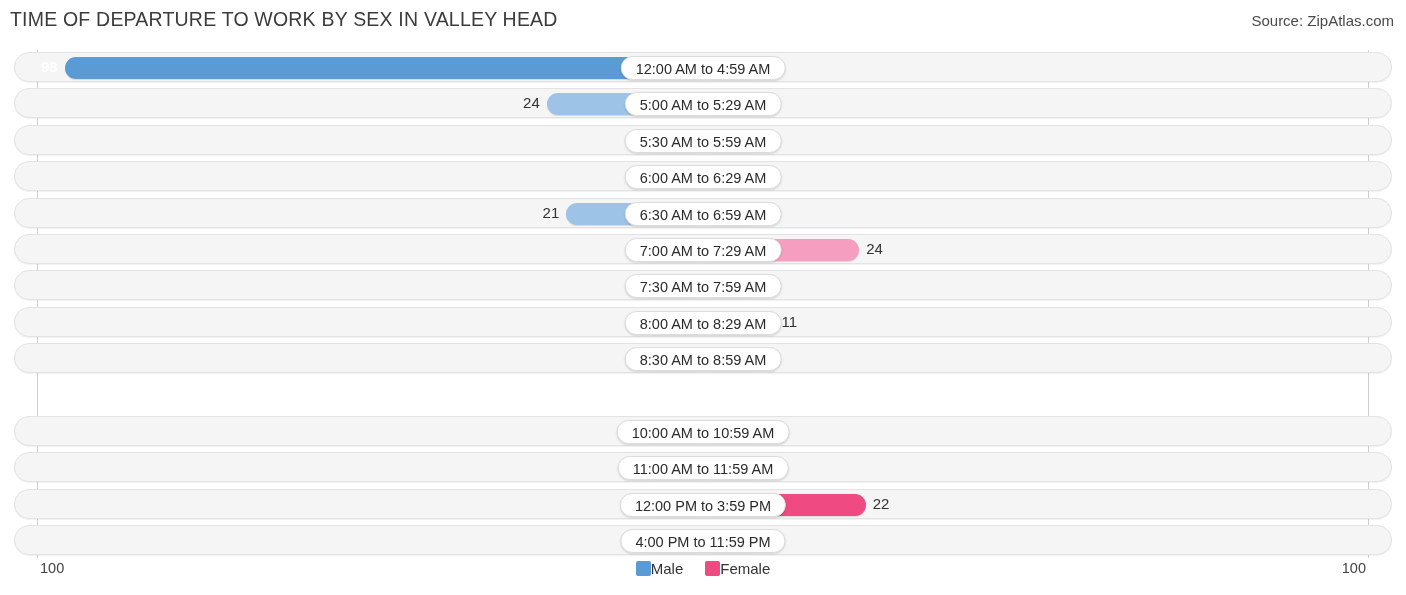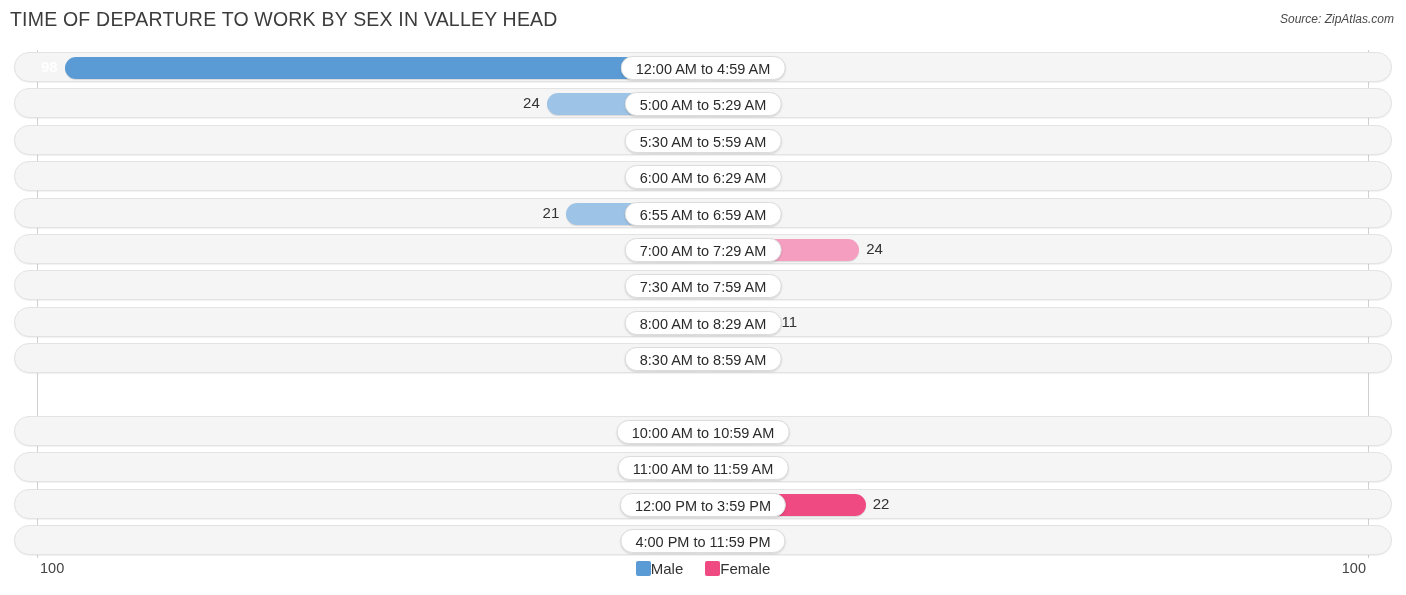--- a/index.html
+++ b/index.html
@@ -14,21 +14,21 @@
 
   
   .header { position: absolute; top: 0; left: 0; width: 1406px; height: 44px; }
   .title {
     position: absolute; left: 10px; top: 8px;
     font-size: 19.5px; color: #3c3c3c; letter-spacing: .2px;
     white-space: nowrap;
   }
   .source {
     position: absolute; right: 12px; top: 12px;
-    font-size: 12px; font-style: italic; color: #4a4a4a;
+    font-size: 15px; color: #4a4a4a;
     white-space: nowrap;
   }
 
   
   .plot { position: absolute; left: 0; top: 50px; width: 1406px; height: 508px; }
 
   .axis-line {
     position: absolute; top: 0; width: 1px; height: 508px;
     background: #d0d0d0;
   }
@@ -124,21 +124,21 @@
         <div class="bar bar-female" style="width: 58px; background: rgb(245, 158, 192);"></div>
         <div class="val val-male" style="right: calc(50% + 65px); width: 40px;">8</div>
         <div class="val val-female" style="left: calc(50% + 65px); width: 40px;">8</div>
         <div class="pill">6:00 AM to 6:29 AM</div>
       </div>
       <div class="row" style="top: 147.6px;">
         <div class="bar bar-male" style="width: 136.71px; background: rgb(157, 195, 230);"></div>
         <div class="bar bar-female" style="width: 58px; background: rgb(245, 158, 192);"></div>
         <div class="val val-male" style="right: calc(50% + 143.71px); width: 40px;">21</div>
         <div class="val val-female" style="left: calc(50% + 65px); width: 40px;">4</div>
-        <div class="pill">6:55 AM to 6:59 AM</div>
+        <div class="pill">6:30 AM to 6:59 AM</div>
       </div>
       <div class="row" style="top: 184px;">
         <div class="bar bar-male" style="width: 58px; background: rgb(157, 195, 230);"></div>
         <div class="bar bar-female" style="width: 156.24px; background: rgb(245, 158, 192);"></div>
         <div class="val val-male" style="right: calc(50% + 65px); width: 40px;">0</div>
         <div class="val val-female" style="left: calc(50% + 163.24px); width: 40px;">24</div>
         <div class="pill">7:00 AM to 7:29 AM</div>
       </div>
       <div class="row" style="top: 220.4px;">
         <div class="bar bar-male" style="width: 58px; background: rgb(157, 195, 230);"></div>

